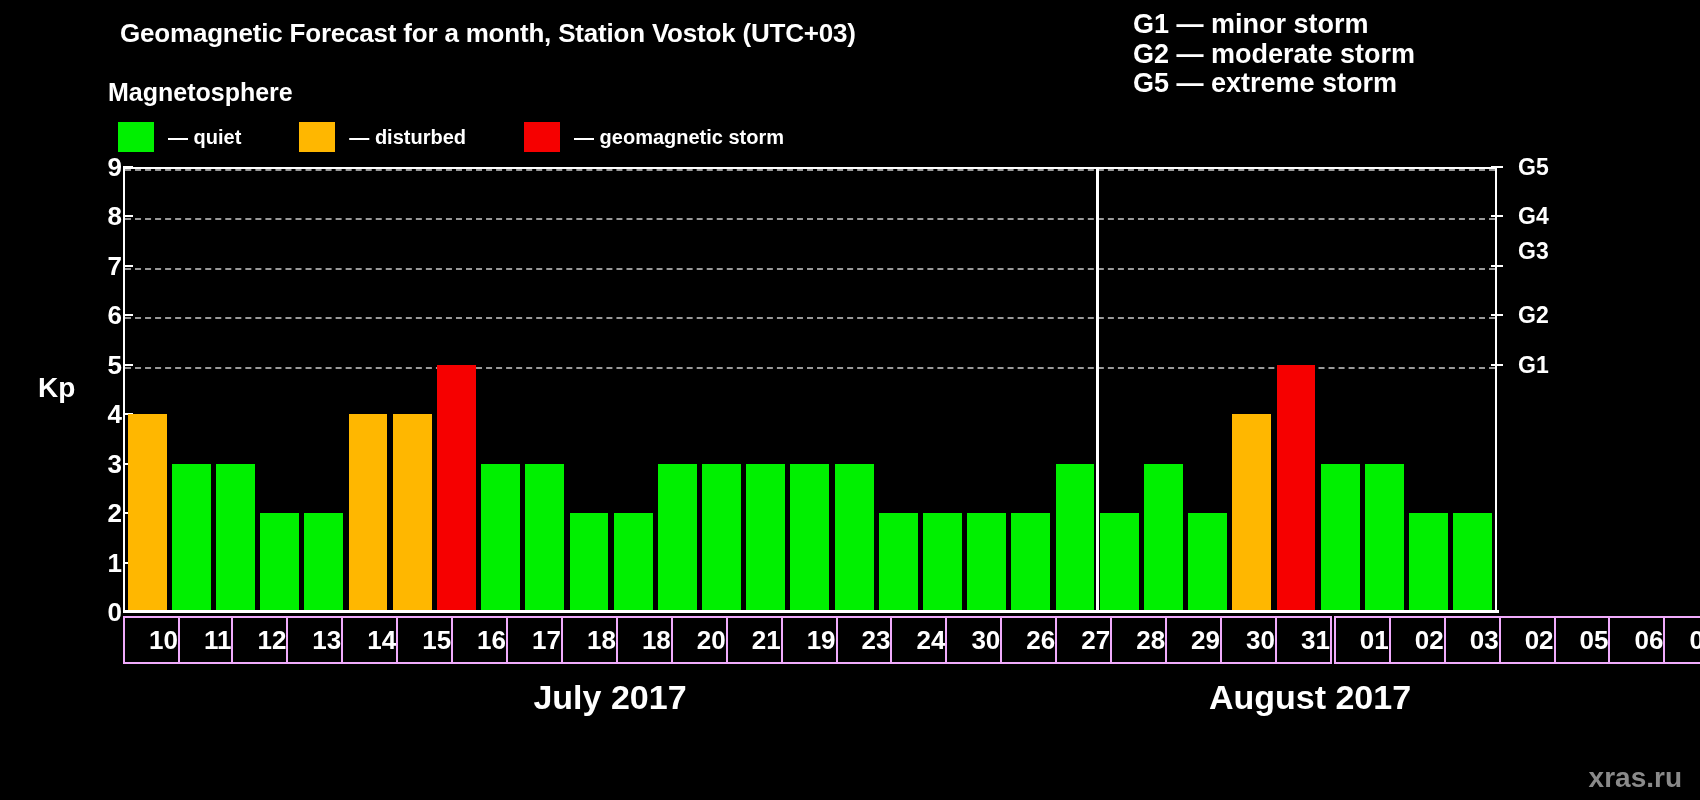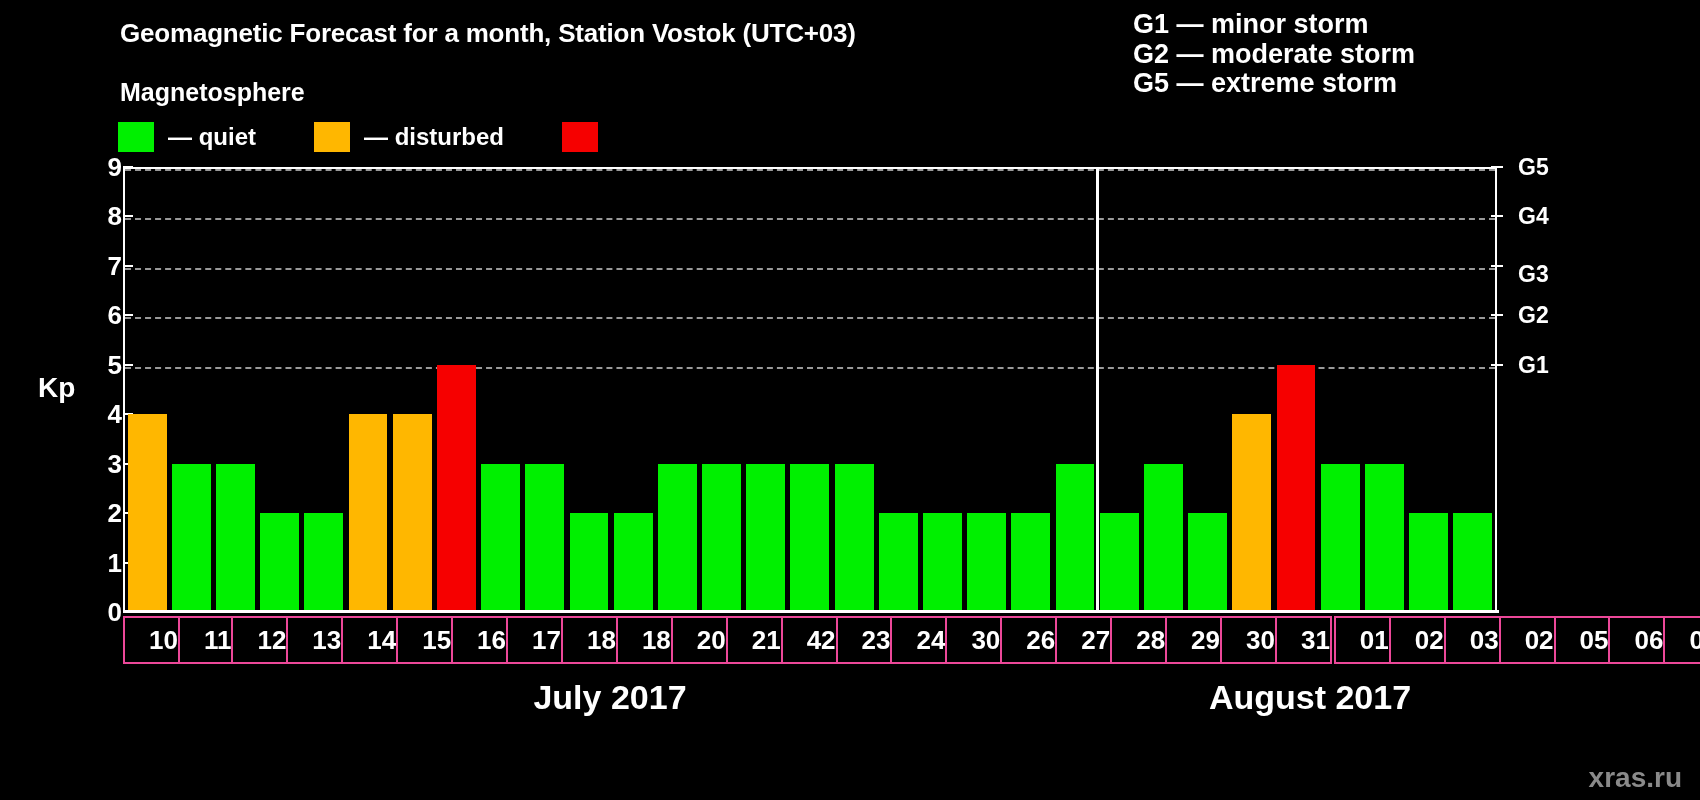--- a/index.html
+++ b/index.html
@@ -5,26 +5,26 @@
   html,body{margin:0;padding:0;background:#000;}
   body{
     width:1700px;height:800px;position:relative;overflow:hidden;
     font-family:"Liberation Sans",sans-serif;color:#fff;
   }
   .title{
     position:absolute;left:120px;top:18px;
     font-size:26px;font-weight:bold;letter-spacing:-0.2px;white-space:nowrap;
   }
   .ms-title{
-    position:absolute;left:120px;top:78px;font-size:25px;font-weight:bold;
+    position:absolute;left:108px;top:78px;font-size:25px;font-weight:bold;
   }
   .legend{position:absolute;left:118px;top:122px;display:flex;align-items:center;}
   .legend-item{display:flex;align-items:center;margin-right:58px;}
   .swatch{width:36px;height:30px;display:block;}
-  .legend-text{font-size:24px;font-weight:bold;margin-left:14px;white-space:nowrap;}
+  .legend-text{font-size:20px;font-weight:bold;margin-left:14px;white-space:nowrap;}
   .gscale{position:absolute;left:1133px;top:10px;}
   .gscale-row{font-size:27px;font-weight:bold;line-height:29.5px;white-space:nowrap;}
 
   .plot-wrap{position:absolute;left:123px;top:167px;width:1374px;height:445px;}
   .plot{
     position:absolute;inset:0;border:2px solid #fff;border-bottom:none;
     box-sizing:border-box;overflow:hidden;
   }
   .gridline{
     position:absolute;left:0;right:0;height:0;
@@ -43,21 +43,21 @@
   .yticks{position:absolute;left:123px;top:167px;width:12px;height:445px;}
   .kp-label{position:absolute;left:38px;top:372px;font-size:28px;font-weight:bold;}
 
   .glabels{position:absolute;left:1504px;top:167px;width:80px;height:445px;}
   .glab{position:absolute;left:14px;font-size:23px;font-weight:bold;transform:translateY(-50%);}
   .gticks{position:absolute;left:1489px;top:167px;width:14px;height:445px;}
   .gtick{position:absolute;right:0;width:12px;height:2px;background:#fff;transform:translateY(-50%);}
 
   .dates{position:absolute;left:123px;top:616px;width:1376px;height:48px;display:flex;}
   .date-box{
-    flex:1 1 0;border:2px solid #ec4899;box-sizing:border-box;margin-right:-2px;
+    flex:1 1 0;border:2px solid #f0abfc;box-sizing:border-box;margin-right:-2px;
     display:flex;align-items:center;justify-content:center;
     font-size:26px;font-weight:bold;background:#000;padding-left:24px;
   }
   .date-box.gap{margin-left:4px;}
 
   .month{position:absolute;top:678px;font-size:34px;font-weight:bold;text-align:center;}
   .m-july{left:420px;width:380px;}
   .m-aug{left:1120px;width:380px;}
 
   .watermark{
@@ -76,20 +76,21 @@
   <div class="legend-item">
     <span class="swatch" style="background:#00f000"></span>
     <span class="legend-text">— quiet</span>
   </div>
   <div class="legend-item">
     <span class="swatch" style="background:#ffb700"></span>
     <span class="legend-text">— disturbed</span>
   </div>
   <div class="legend-item">
     <span class="swatch" style="background:#f60000"></span>
+    <span class="legend-text">— geomagnetic storm</span>
   </div>
 </div>
 
 <div class="gscale">
   <div class="gscale-row">G1 — minor storm</div>
   <div class="gscale-row">G2 — moderate storm</div>
   <div class="gscale-row">G5 — extreme storm</div>
 </div>
 
 <div class="kp-label">Kp</div>
@@ -230,39 +231,39 @@
 <div class="gticks" id="gticks">
     <div class="gtick" style="top: 197.778px;"></div>
     <div class="gtick" style="top: 148.333px;"></div>
     <div class="gtick" style="top: 98.8889px;"></div>
     <div class="gtick" style="top: 49.4444px;"></div>
     <div class="gtick" style="top: 0px;"></div>
   </div>
 <div class="glabels" id="glabels">
     <div class="glab" style="top: 197.778px;">G1</div>
     <div class="glab" style="top: 148.333px;">G2</div>
-    <div class="glab" style="top: 107px;">G3</div>
+    <div class="glab" style="top: 84px;">G3</div>
     <div class="glab" style="top: 49.4444px;">G4</div>
     <div class="glab" style="top: 0px;">G5</div>
   </div>
 
 <div class="dates" id="dates">
     <div class="date-box">10</div>
     <div class="date-box">11</div>
     <div class="date-box">12</div>
     <div class="date-box">13</div>
     <div class="date-box">14</div>
     <div class="date-box">15</div>
     <div class="date-box">16</div>
     <div class="date-box">17</div>
     <div class="date-box">18</div>
     <div class="date-box">18</div>
     <div class="date-box">20</div>
     <div class="date-box">21</div>
-    <div class="date-box">42</div>
+    <div class="date-box">19</div>
     <div class="date-box">23</div>
     <div class="date-box">24</div>
     <div class="date-box">30</div>
     <div class="date-box">26</div>
     <div class="date-box">27</div>
     <div class="date-box">28</div>
     <div class="date-box">29</div>
     <div class="date-box">30</div>
     <div class="date-box">31</div>
     <div class="date-box gap">01</div>

